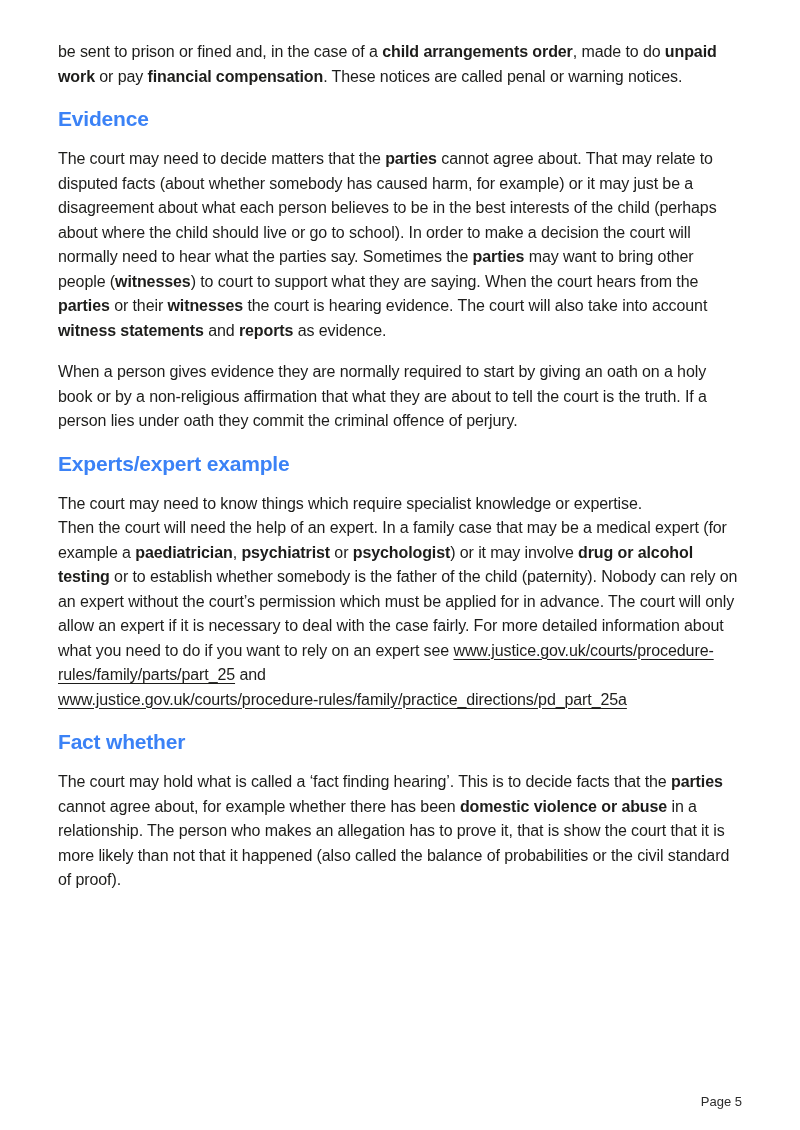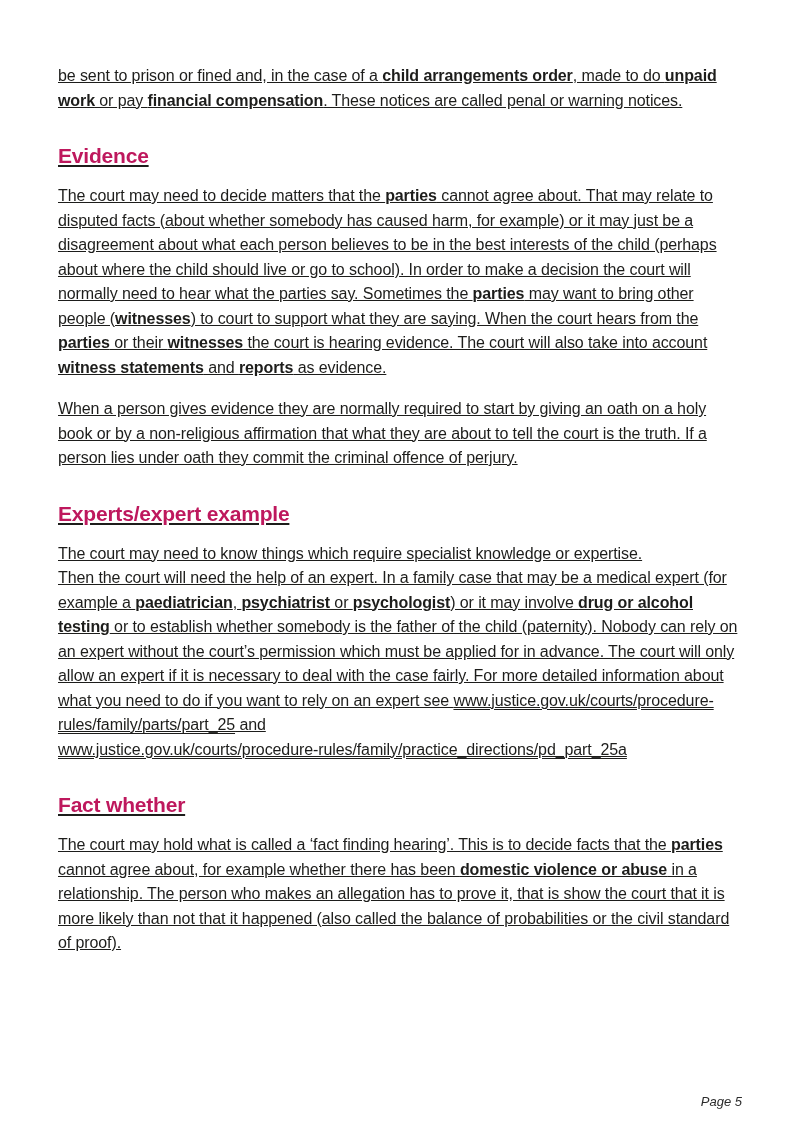--- a/index.html
+++ b/index.html
@@ -11,55 +11,53 @@
     width: 800px;
     height: 1130px;
     position: relative;
     overflow: hidden;
     font-family: "Liberation Sans", "DejaVu Sans", sans-serif;
     color: #1d1d1b;
     -webkit-font-smoothing: antialiased;
   }
   .content {
     position: absolute;
-    top: 64px;
+    top: 40px;
     left: 58px;
     width: 684px;
     font-size: 16px;
     line-height: 24.5px;
     letter-spacing: -0.1px;
-    text-decoration: underline;
   }
   .content p {
     margin: 0 0 17px 0;
   }
   .content h2 {
     font-size: 21px;
     line-height: 26px;
     font-weight: 700;
-    color: #be185d;
-    margin: 30px 0 15px 0;
+    color: #3b82f6;
+    margin: 17px 0 15px 0;
     letter-spacing: -0.2px;
   }
   .b { font-weight: 700; }
   a.lnk {
     color: #1d1d1b;
     text-decoration: underline;
     text-decoration-thickness: 1px;
     text-underline-offset: 3px;
     cursor: pointer;
   }
   .footer {
     position: absolute;
     right: 58px;
     bottom: 20px;
     font-size: 13px;
     line-height: 16px;
     color: #2b2b2b;
-    font-style: italic;
   }
 </style>
 </head>
 <body>
 
 <div class="page">
 
   <main class="content">
     <p><span>be sent to prison or fined and, in the case of a </span><span class="b">child arrangements order</span><span>, made to do </span><span class="b">unpaid work</span><span> or pay </span><span class="b">financial compensation</span><span>. These notices are called penal or warning notices.</span></p>
 

